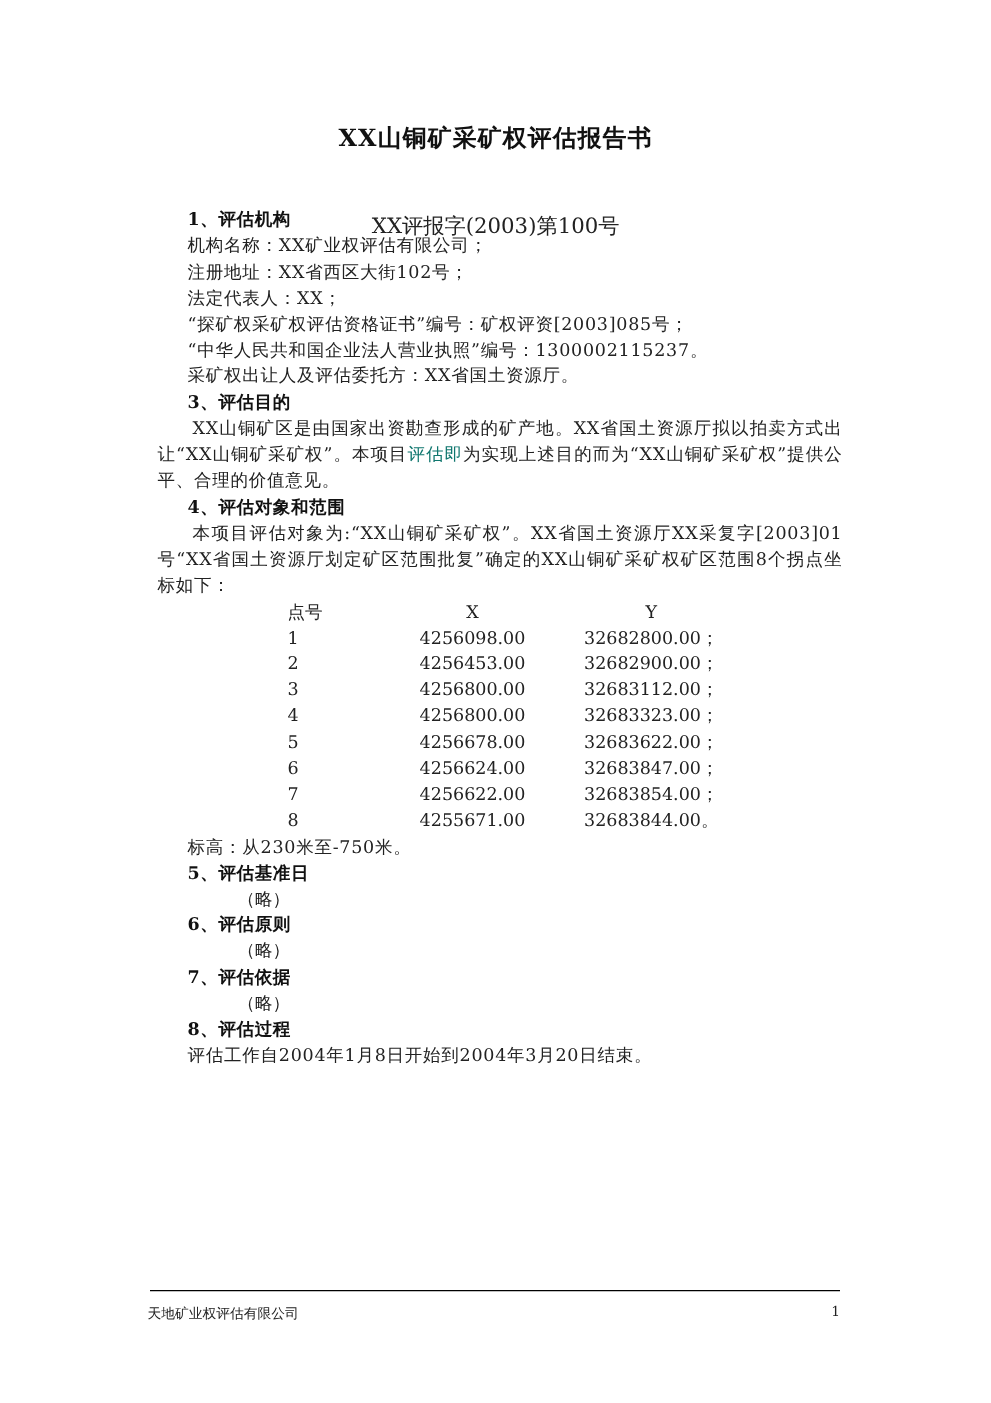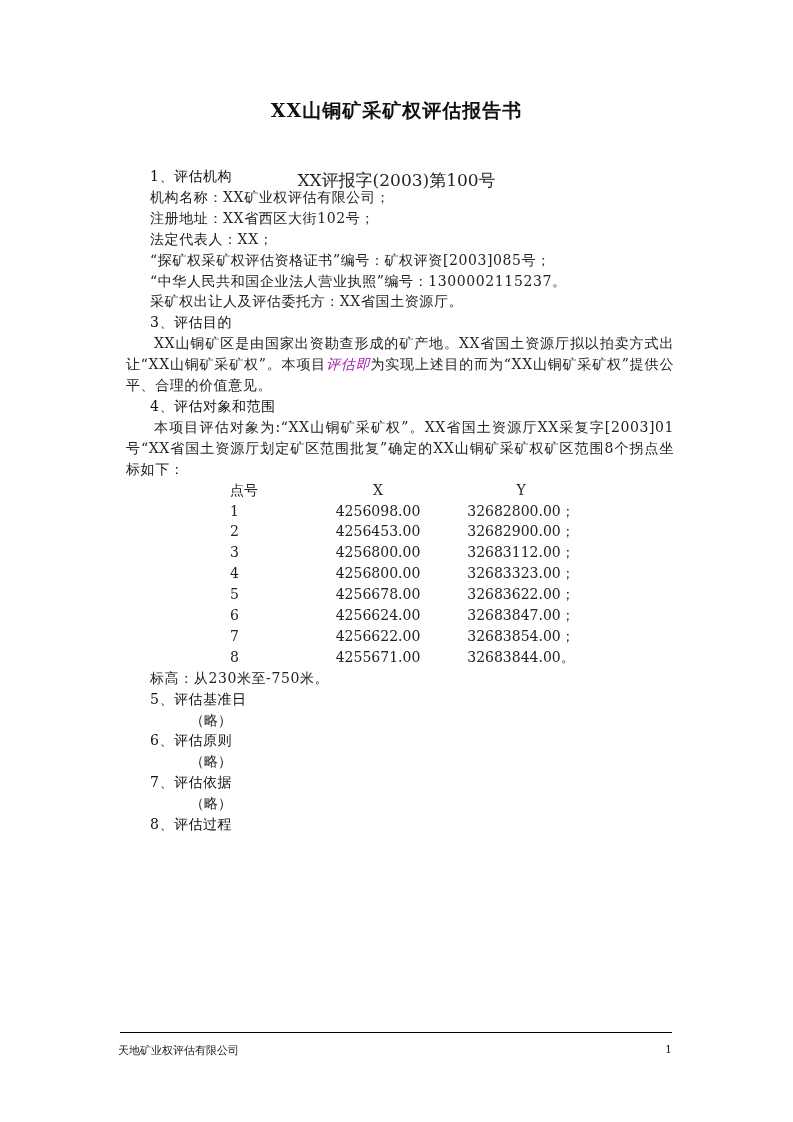--- a/index.html
+++ b/index.html
@@ -6,24 +6,24 @@
   body { width: 793px; height: 1122px; position: relative; overflow: hidden;
          font-family: "DejaVu Serif", "Liberation Serif", serif; color: #111; }
   .page { position: absolute; left: 0; top: 0; width: 793px; height: 1122px; border-radius: 23px; }
   .title { position: absolute; top: 98px; left: 0; width: 793px; text-align: center;
            font-size: 19px; font-weight: bold; letter-spacing: 1px; }
   .subtitle { position: absolute; top: 124px; left: 0; width: 793px; text-align: center;
               font-size: 17px; color: #222; margin-top: 45px; }
   .body { position: absolute; left: 126px; top: 166px; width: 548px; font-size: 14px;
           line-height: 20.9px; color: #222; }
   .para { text-indent: 28px; text-align: justify; margin: 0; letter-spacing: 0.6px; }
-  .h { font-weight: normal; margin: 0; padding-left: 24px; color: #111; letter-spacing: 0.5px; }
+  .h { font-weight: bold; margin: 0; padding-left: 24px; color: #111; letter-spacing: 0.5px; }
   .line { margin: 0; padding-left: 24px; letter-spacing: 0.6px; }
   .omit { margin: 0; padding-left: 64px; }
-  .red { color: #a21caf; font-style: italic; }
+  .red { color: #0f766e; }
   table.coords { border-collapse: collapse; margin-left: 104px; font-size: 14px; }
   table.coords td { padding: 0; height: 20.9px; line-height: 20.9px; }
   .c-id { width: 80px; margin-top: 24px; }
   .c-x { width: 136px; text-align: center; }
   .c-y { width: 150px; text-align: center; }
   .footer-rule { position: absolute; left: 120px; top: 1032px; width: 552px; height: 1px; background: #000; }
   .footer-left { position: absolute; left: 118px; top: 1043px; font-size: 11px; color: #222; }
   .footer-right { position: absolute; left: 660px; top: 1043px; width: 12px; text-align: right; font-size: 11px; color: #222; }
 </style>
 </head>
@@ -105,18 +105,19 @@
     <p class="h">5、评估基准日</p>
     <p class="omit">（略）</p>
 
     <p class="h">6、评估原则</p>
     <p class="omit">（略）</p>
 
     <p class="h">7、评估依据</p>
     <p class="omit">（略）</p>
 
     <p class="h">8、评估过程</p>
+    <p class="line">评估工作自2004年1月8日开始到2004年3月20日结束。</p>
   </div>
 
   <div class="footer-rule"></div>
   <div class="footer-left">天地矿业权评估有限公司</div>
   <div class="footer-right">1</div>
 </div>
 
 </body></html>

